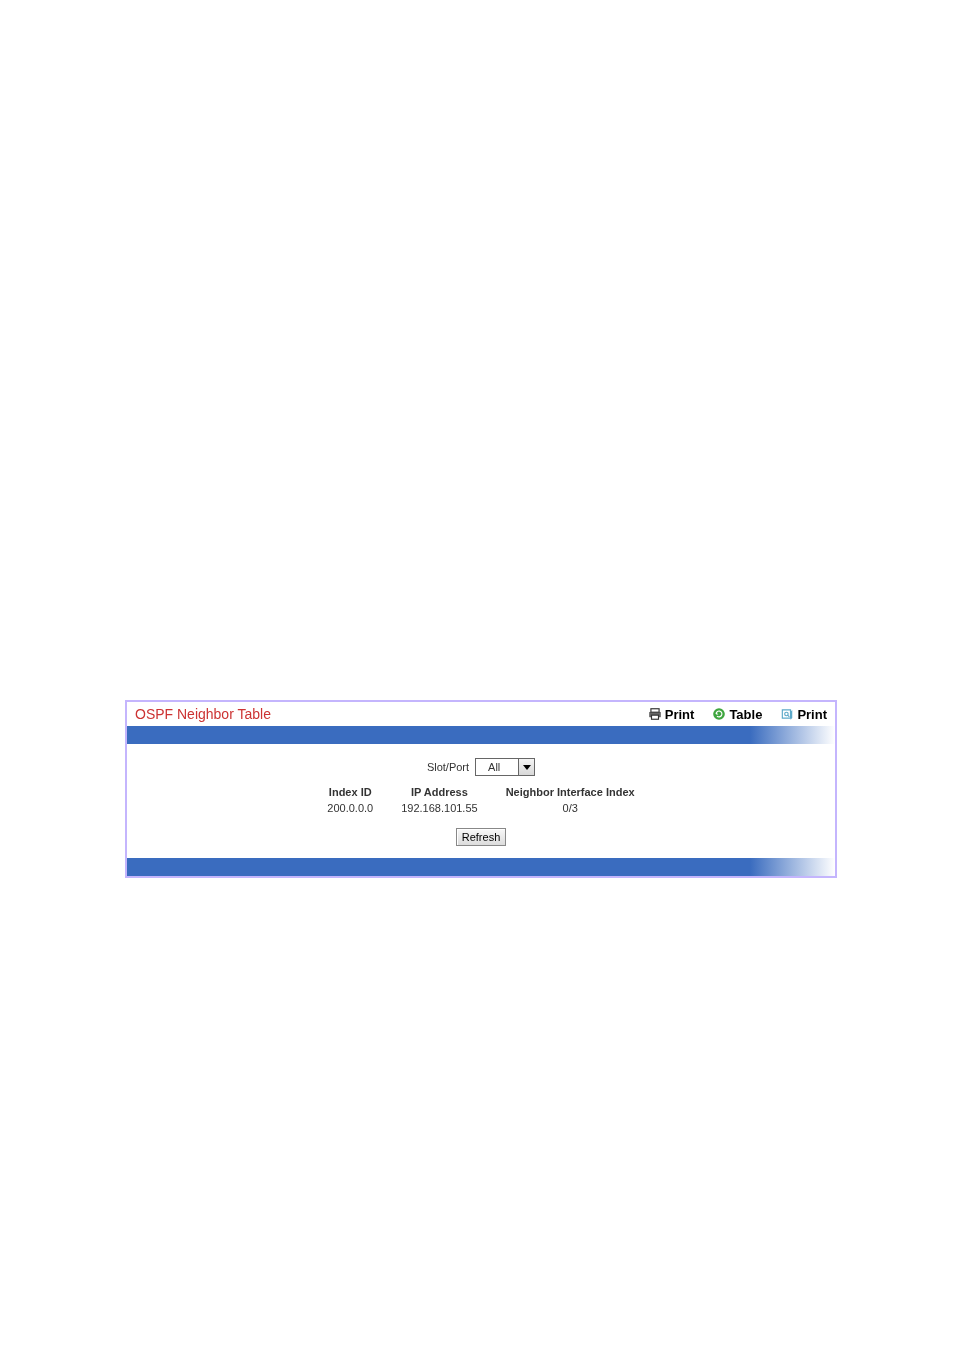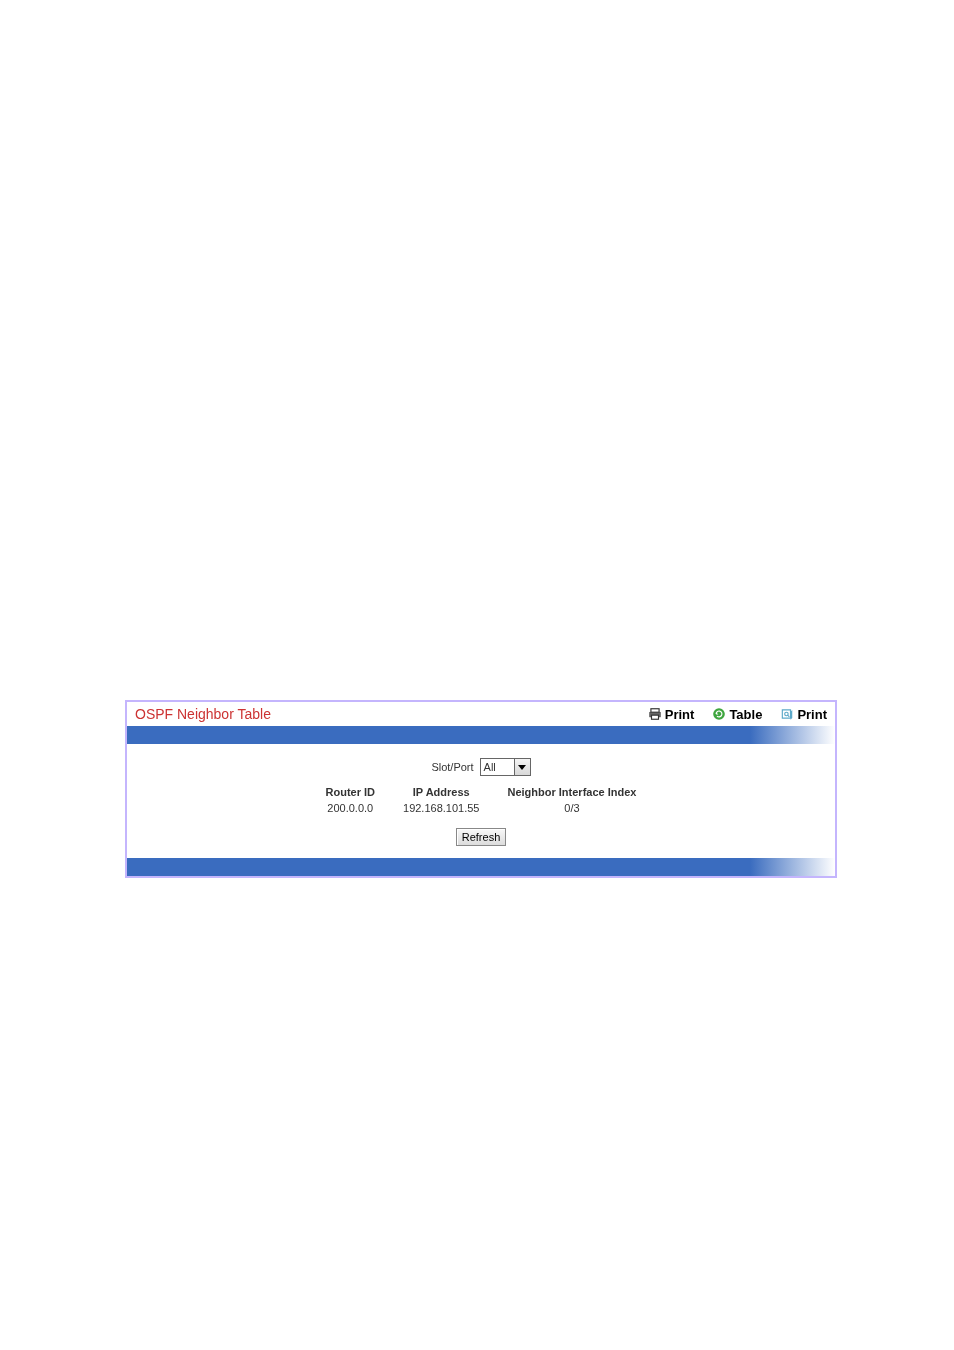--- a/index.html
+++ b/index.html
@@ -57,21 +57,21 @@
     .row-selector label {
       font-size: 11px;
     }
     .select-wrap {
       display: inline-flex;
       align-items: center;
       border: 1px solid #666;
       background: #fff;
       height: 18px;
       font-size: 11px;
-      padding-left: 3px;
+      padding-left: 12px;
     }
     .select-value {
       min-width: 30px;
       text-align: left;
     }
     .select-btn {
       border-left: 1px solid #666;
       width: 16px;
       height: 16px;
       background: linear-gradient(#f4f4f4, #d8d8d8);
@@ -157,21 +157,21 @@
         <span class="select-value">All</span>
         <span class="select-btn">
             <span class="tri-down"></span>
           </span>
       </div>
     </div>
 
     <table class="data">
       <thead>
         <tr>
-          <th>Router ID</th>
+          <th>Index ID</th>
           <th>IP Address</th>
           <th>Neighbor Interface Index</th>
         </tr>
       </thead>
       <tbody>
         <tr>
           <td>200.0.0.0</td>
           <td>192.168.101.55</td>
           <td>0/3</td>
         </tr>

